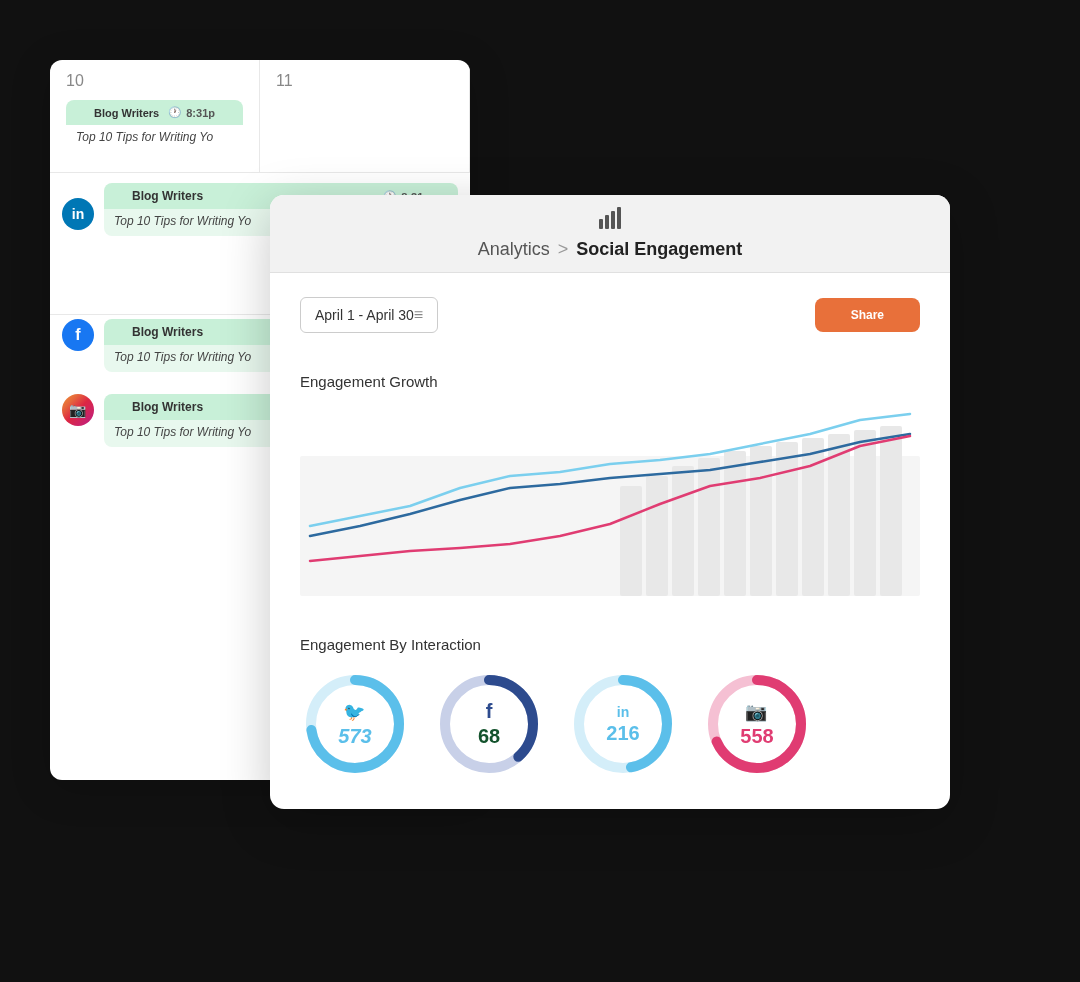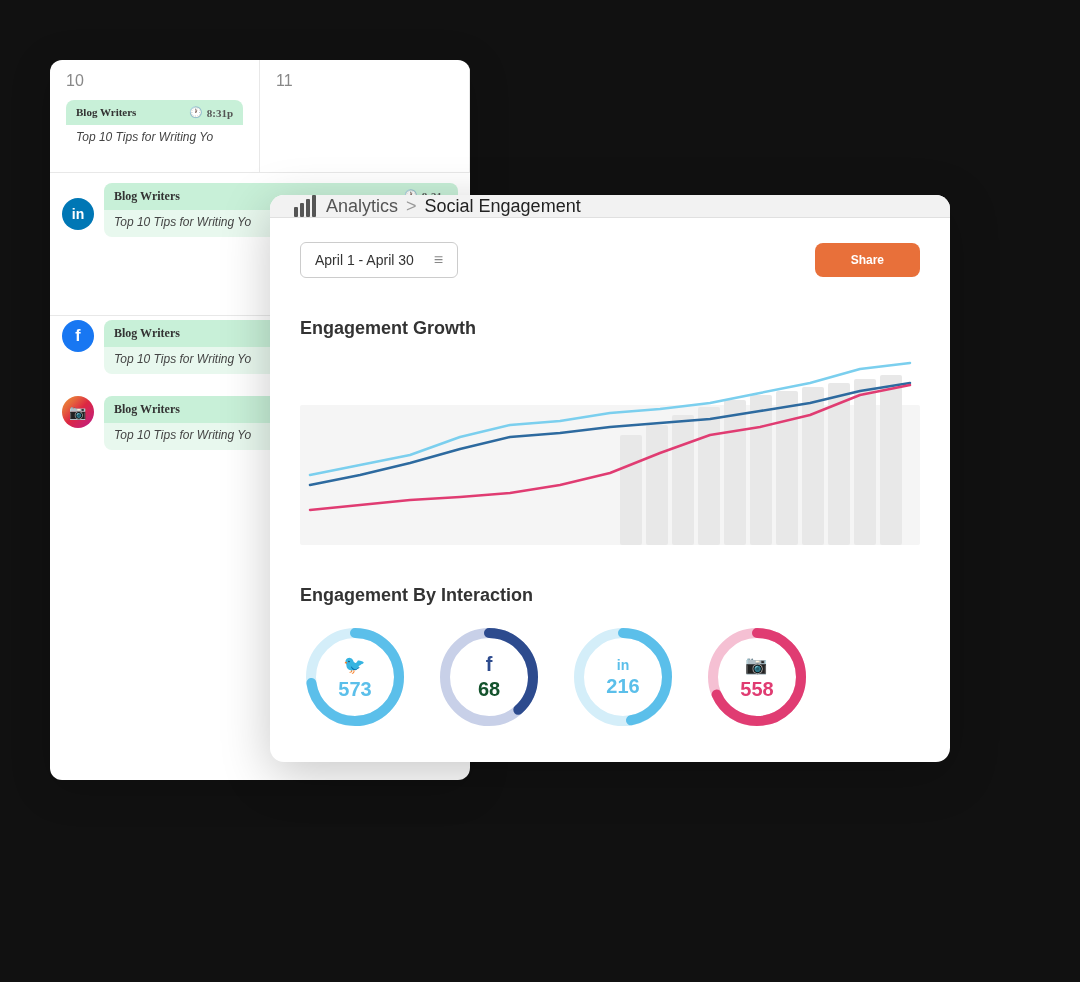--- a/index.html
+++ b/index.html
@@ -46,26 +46,25 @@
 
     
     .post-item {
       border-radius: 8px;
       margin-bottom: 8px;
       overflow: hidden;
     }
 
     .post-header {
       display: flex;
-      align-items: flex-start;
+      align-items: flex-end;
       justify-content: space-between;
-      padding: 6px 10px;
+      padding: 6px 28px;
       font-size: 12px;
       font-weight: 600;
-      font-family: Liberation Serif, serif;
     }
 
     .post-header .left {
       display: flex;
       align-items: center;
       gap: 6px;
     }
 
     .post-header .time {
       display: flex;
@@ -124,46 +123,47 @@
       left: 270px;
       width: 680px;
       background: #fff;
       border-radius: 14px;
       box-shadow: 0 12px 50px rgba(0,0,0,0.22);
       overflow: hidden;
     }
 
     .panel-header {
       background: #f2f2f2;
-      padding: 0 24px;
+      padding: 12px 24px;
       display: flex;
       align-items: center;
       gap: 10px;
       border-bottom: 1px solid #e0e0e0;
+      flex-direction: column;
     }
 
     .panel-header .breadcrumb {
       display: flex;
       align-items: center;
       gap: 8px;
       font-size: 18px;
       color: #333;
     }
 
     .panel-header .analytics-label {
       color: #555;
     }
 
     .panel-header .separator {
       color: #999;
     }
 
     .panel-header .current-page {
       color: #222;
-      font-weight: 400;
+      font-weight: 700;
       text-align: right;
     }
 
     .bar-chart-icon {
       display: flex;
       align-items: flex-end;
       gap: 2px;
       height: 22px;
     }
 
@@ -184,21 +184,21 @@
       justify-content: space-between;
       margin-bottom: 28px;
     }
 
     .date-filter {
       display: flex;
       align-items: center;
       border: 1.5px solid #ccc;
       border-radius: 6px;
       padding: 8px 14px;
-      gap: 20px;
+      gap: 0;
       font-size: 14px;
       color: #333;
       cursor: pointer;
     }
 
     .filter-icon {
       color: #888;
       font-size: 16px;
     }
 
@@ -207,22 +207,22 @@
       color: white;
       border: none;
       border-radius: 8px;
       padding: 10px 36px;
       font-size: 12px;
       font-weight: 600;
       cursor: pointer;
     }
 
     .section-title {
-      font-size: 18px;
-      font-weight: 700;
+      font-size: 15px;
+      font-weight: 400;
       color: #333;
       margin-bottom: 16px;
       margin-top: 40px;
     }
 
     
     .chart-container {
       position: relative;
       height: 190px;
       margin-bottom: 28px;
@@ -409,21 +409,21 @@
       <div class="donut-row">
 
         <div class="donut-item">
           <div class="donut-wrapper">
             <svg width="110" height="110" viewBox="0 0 110 110">
               <circle cx="55" cy="55" r="44" fill="none" stroke="#d4eef9" stroke-width="10"></circle>
               <circle cx="55" cy="55" r="44" fill="none" stroke="#5bbfea" stroke-width="10" stroke-dasharray="236" stroke-dashoffset="35" stroke-linecap="round"></circle>
             </svg>
             <div class="donut-center">
               <span class="donut-icon" style="color:#5bbfea;">🐦</span>
-              <span class="donut-num" style="color:#5bbfea;">573</span>
+              <span class="donut-num" style="color:#5bbfea;font-style:italic;">573</span>
             </div>
           </div>
         </div>
 
         <div class="donut-item">
           <div class="donut-wrapper">
             <svg width="110" height="110" viewBox="0 0 110 110">
               <circle cx="55" cy="55" r="44" fill="none" stroke="#c8d0e8" stroke-width="10"></circle>
               <circle cx="55" cy="55" r="44" fill="none" stroke="#2d4b8e" stroke-width="10" stroke-dasharray="236" stroke-dashoffset="130" stroke-linecap="round"></circle>
             </svg>

